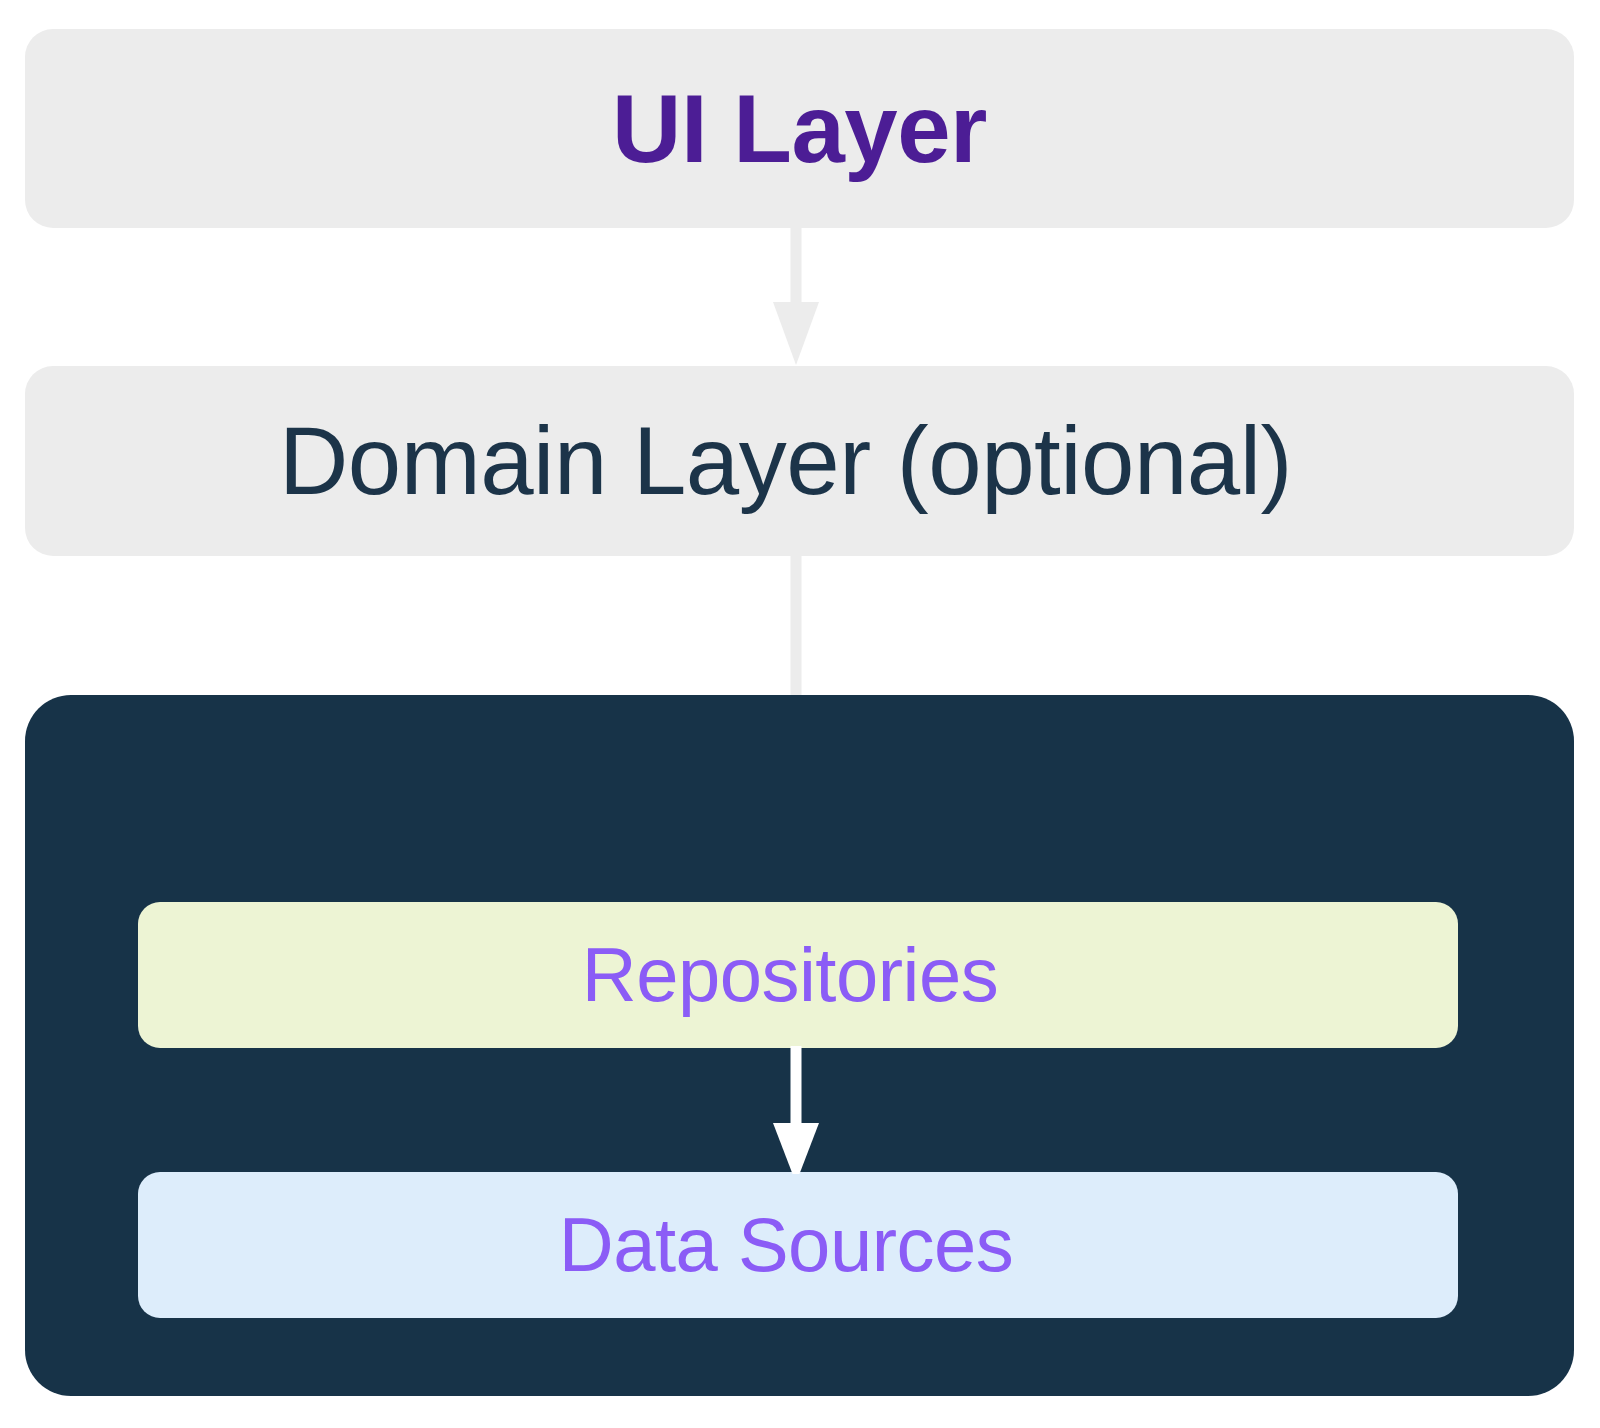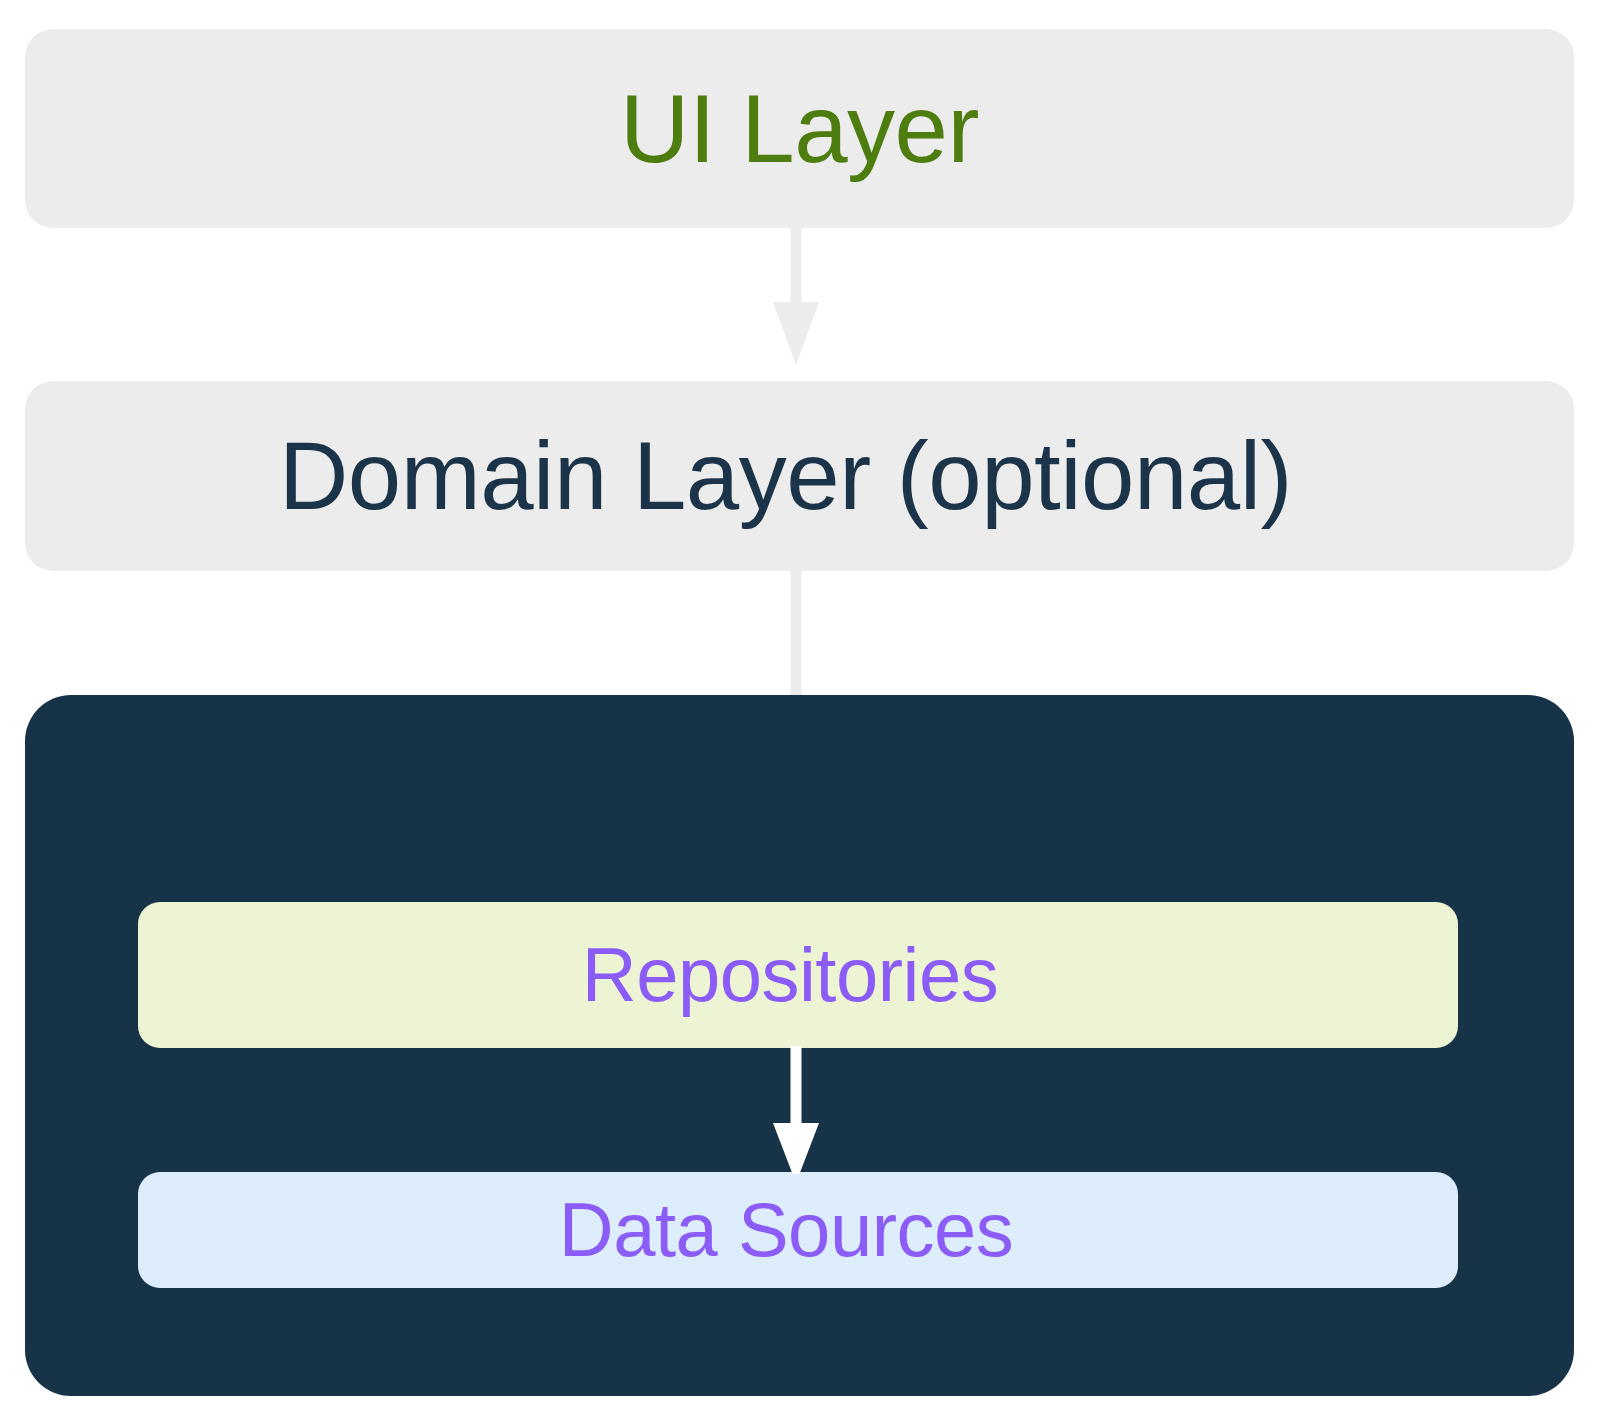--- a/index.html
+++ b/index.html
@@ -41,28 +41,28 @@
   #ui-layer {
     left: 25px;
     top: 29px;
     width: 1549px;
     height: 199px;
     background: #ececec;
     border-radius: 28px;
   }
   #ui-layer .layer-label {
     font-size: 96px;
-    color: #4d7c0f;
-    font-weight: 400;
+    color: #4c1d95;
+    font-weight: 700;
   }
 
   
   #domain-layer {
     left: 25px;
-    top: 381px;
+    top: 366px;
     width: 1549px;
     height: 190px;
     background: #ececec;
     border-radius: 28px;
   }
   #domain-layer .layer-label {
     font-size: 96px;
     color: #1c3449;
     font-weight: 400;
     
@@ -106,21 +106,21 @@
     background: #edf4d4;
   }
   #repositories-box .inner-label {
     transform: translateX(-8px);
   }
 
   #data-sources-box {
     left: 138px;
     top: 1172px;
     width: 1320px;
-    height: 116px;
+    height: 146px;
     background: #ddedfb;
   }
   #data-sources-box .inner-label {
     transform: translateX(-12px);
   }
 
   
   .arrow {
     position: absolute;
   }

